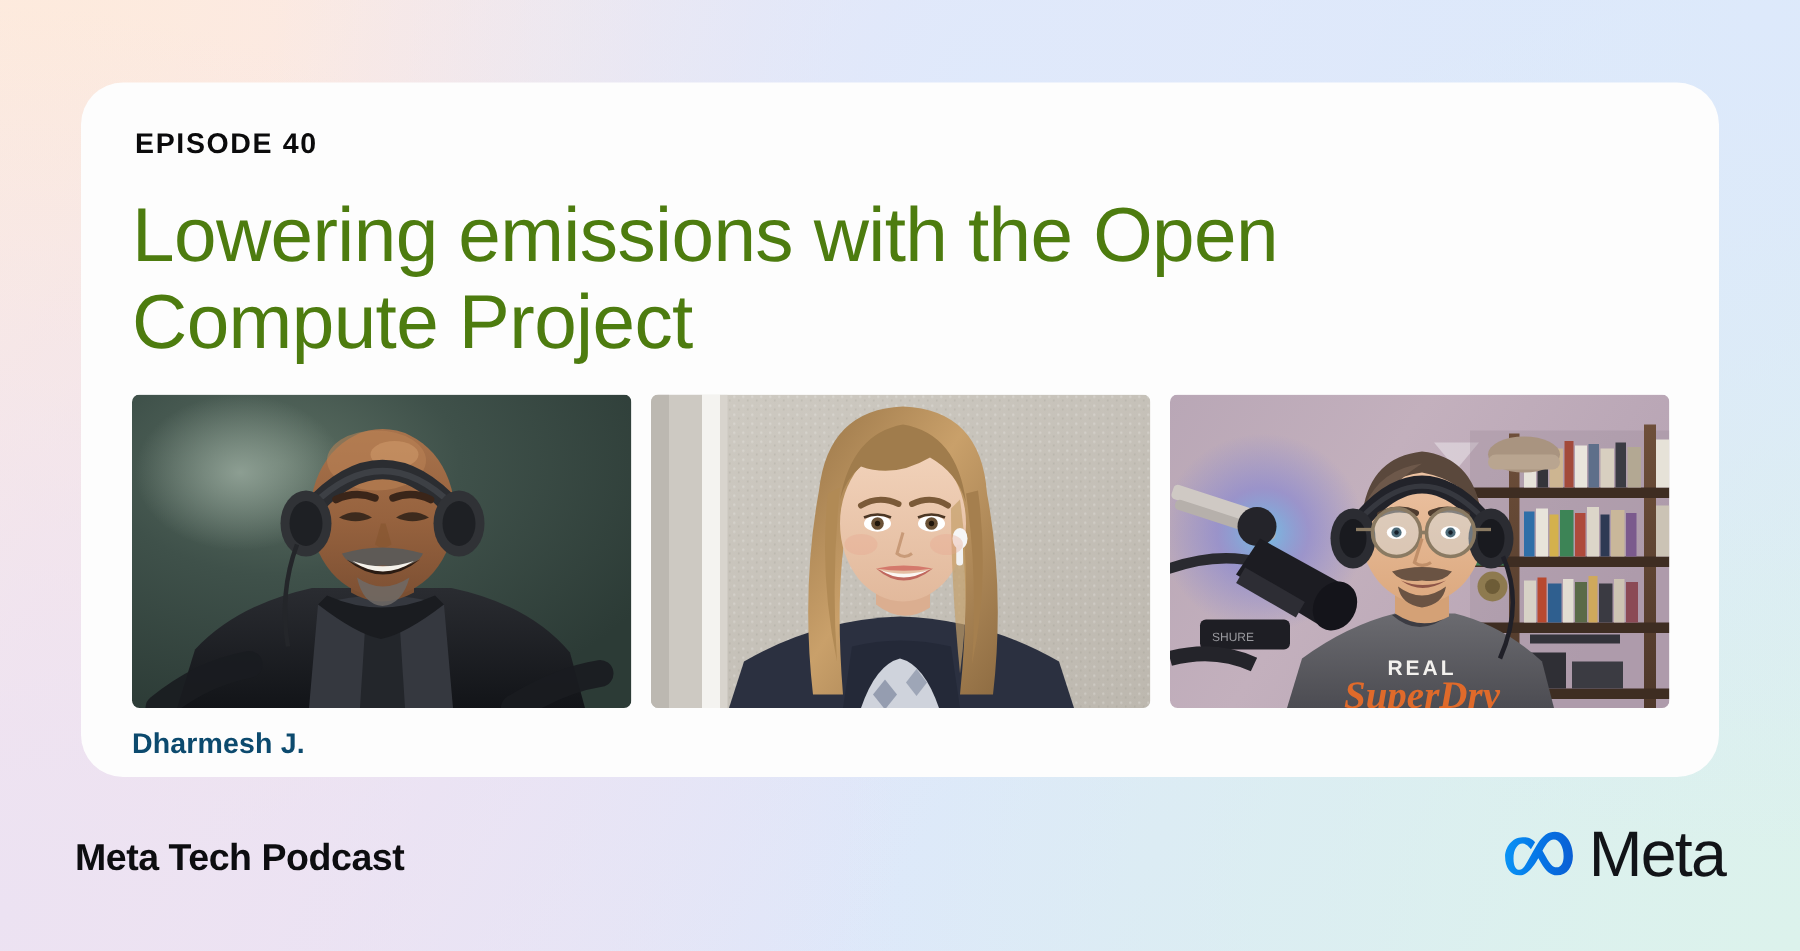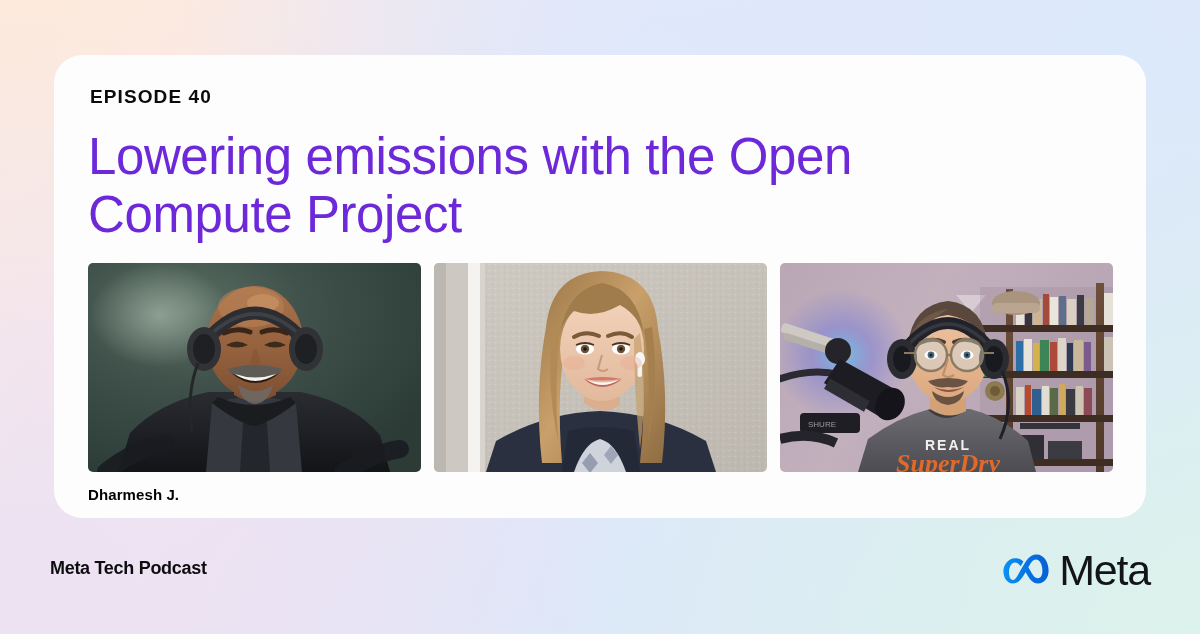--- a/index.html
+++ b/index.html
@@ -29,44 +29,44 @@
 
   
   #episode{
     position:absolute; left:90px; top:86px;
     font-size:19px; font-weight:bold; letter-spacing:1.1px;
     color:#0b0b0c;
   }
   #title{
     position:absolute; left:88px; top:128px; width:900px;
     font-size:51px; font-weight:400; line-height:58px;
-    letter-spacing:-0.4px; color:#6d28d9;
+    letter-spacing:-0.4px; color:#4d7c0f;
     white-space:pre-line;
   }
 
   
   #speakers{
     position:absolute; left:88px; top:263px; width:1026px;
     display:flex; gap:13px;
   }
   .speaker{ width:333px; }
   .photo{
     position:relative; width:333px; height:209px;
     border-radius:5px; overflow:hidden;
   }
   .photo svg{ display:block; width:100%; height:100%; }
   .sname{
-    margin-top:14px; font-size:15px; font-weight:bold; color:#000000;
+    margin-top:14px; font-size:19px; font-weight:bold; color:#0c4a6e;
     letter-spacing:0.1px;
   }
 
   
   #podcast-name{
     position:absolute; left:50px; top:558px;
-    font-size:18px; font-weight:bold; letter-spacing:-0.3px;
+    font-size:25px; font-weight:bold; letter-spacing:-0.3px;
     color:#0d0d10;
   }
   #meta-logo{
     position:absolute; right:50px; top:549px;
     display:flex; align-items:center; 
   }
   #meta-logo svg{ display:block; }
   #meta-wordmark{
     font-size:43px; font-weight:500; letter-spacing:-1.2px; color:#121418;
     line-height:43px;

